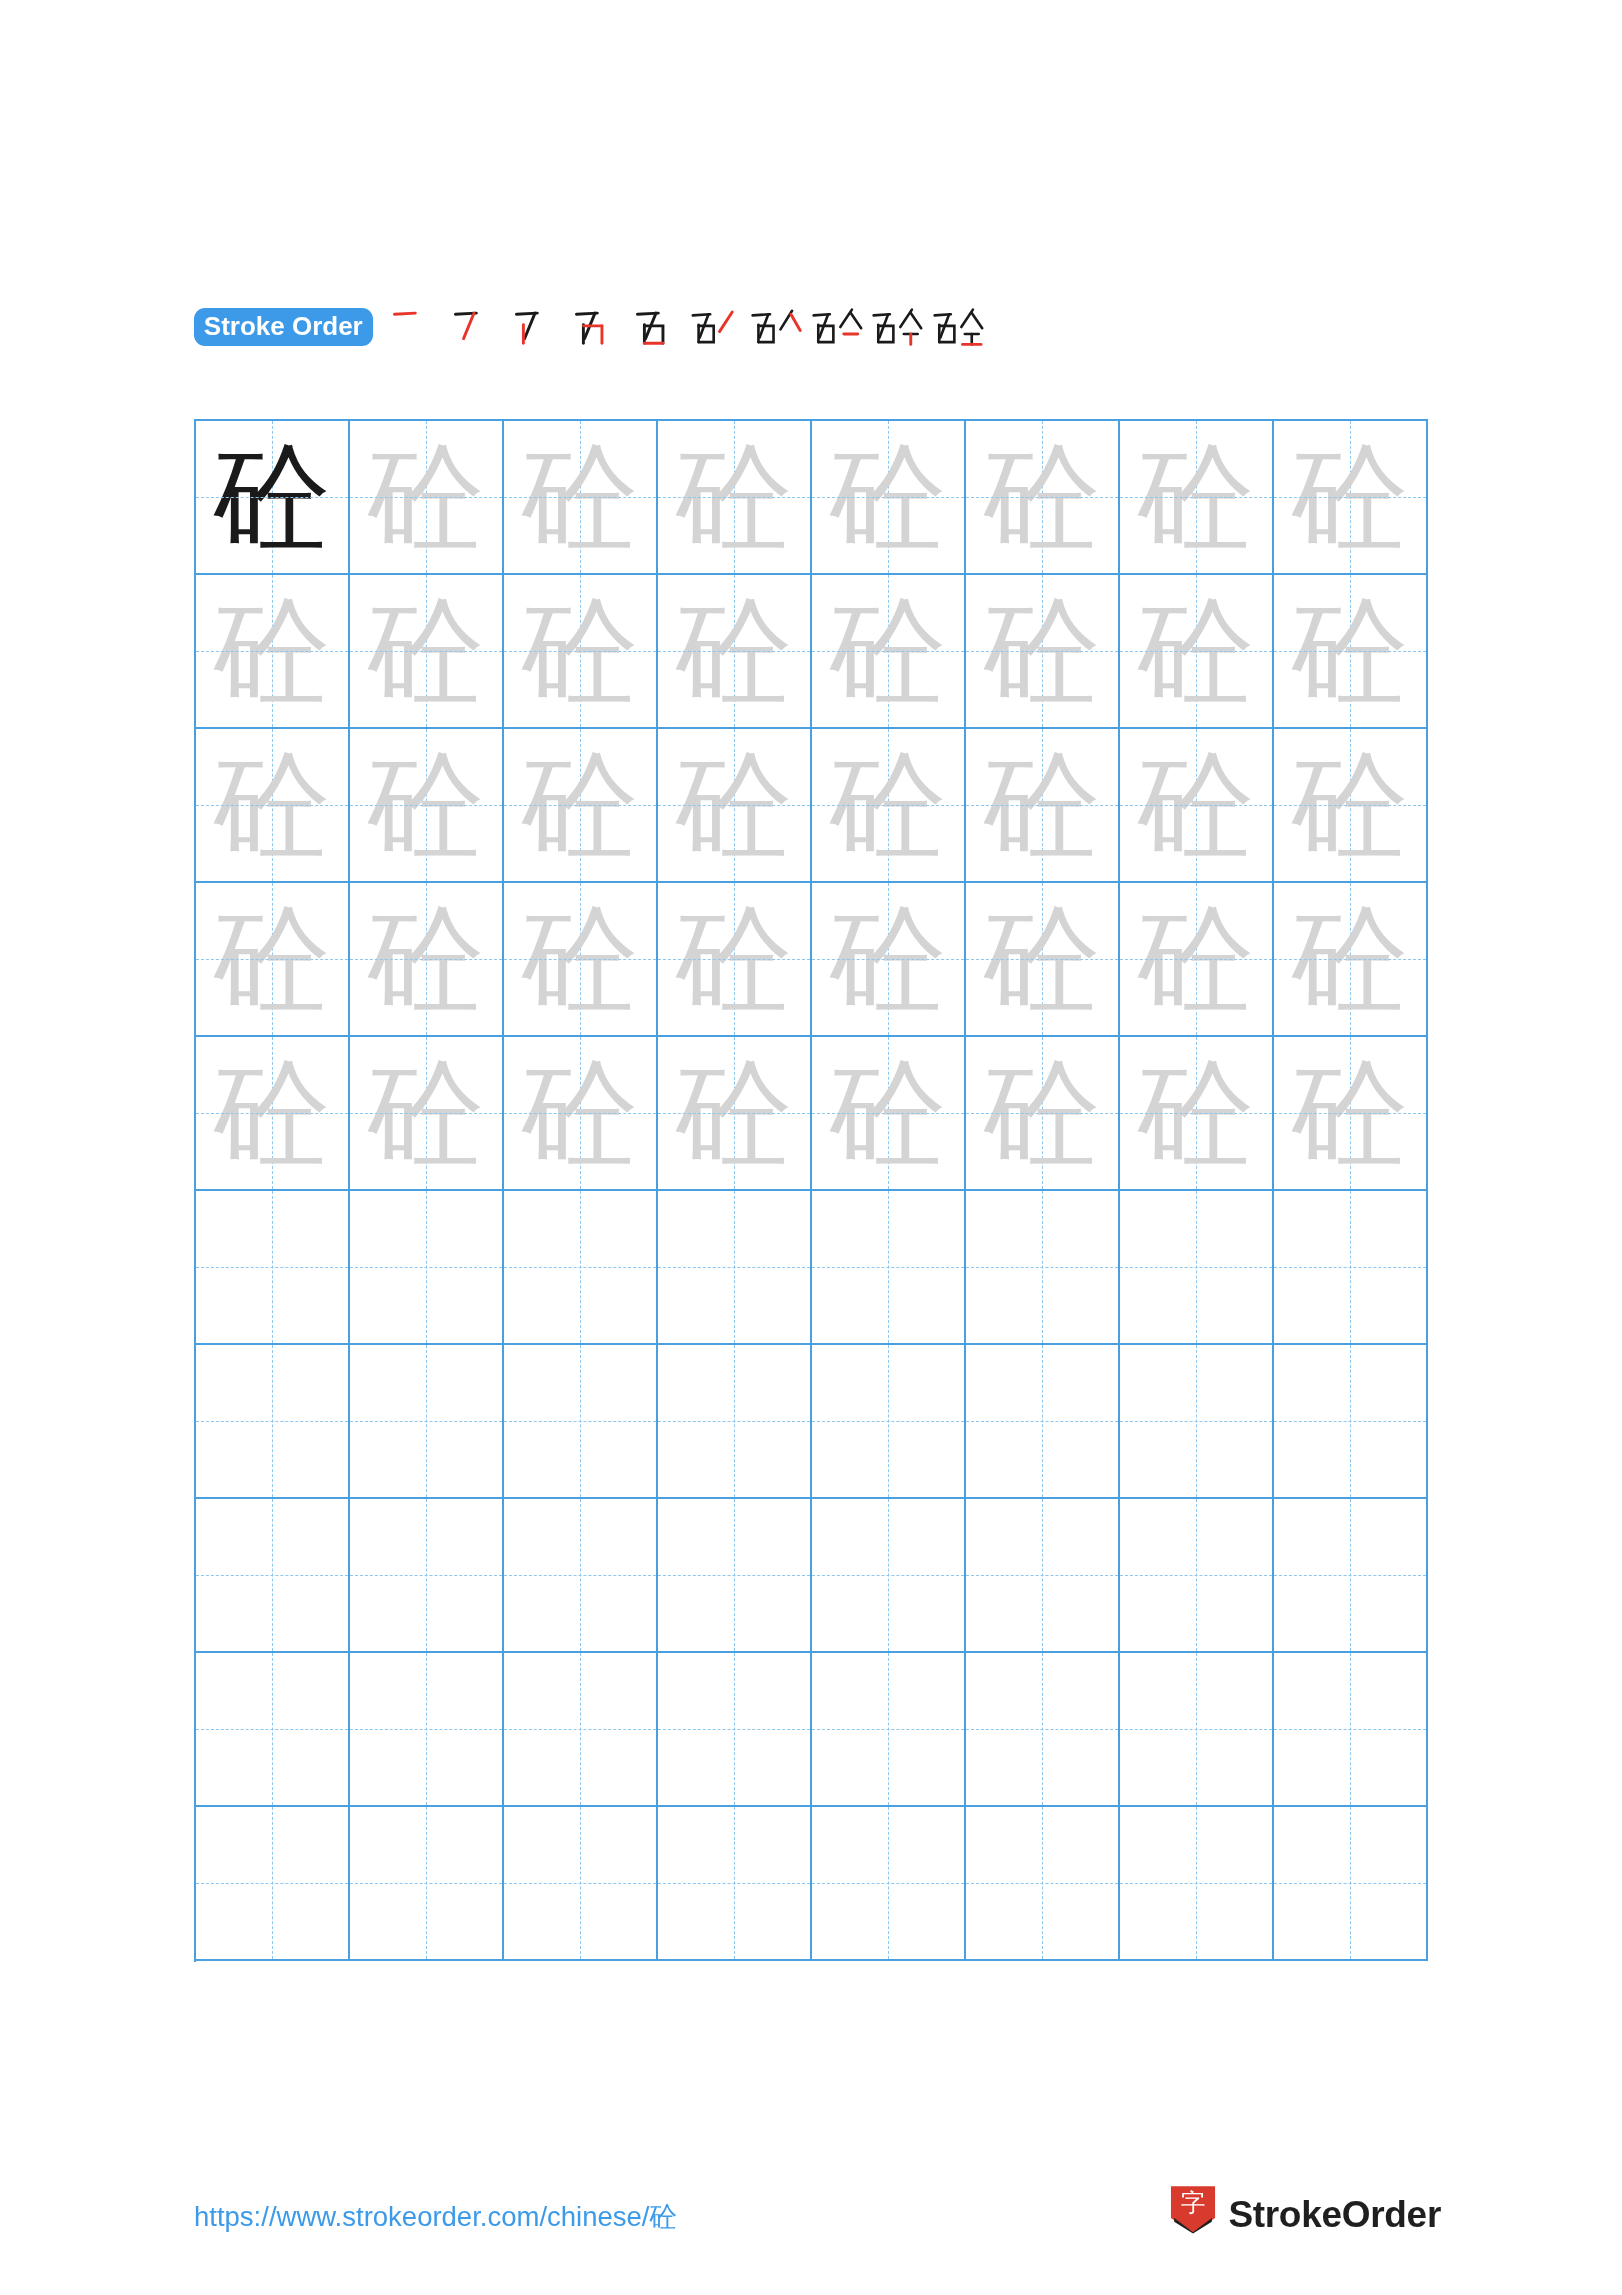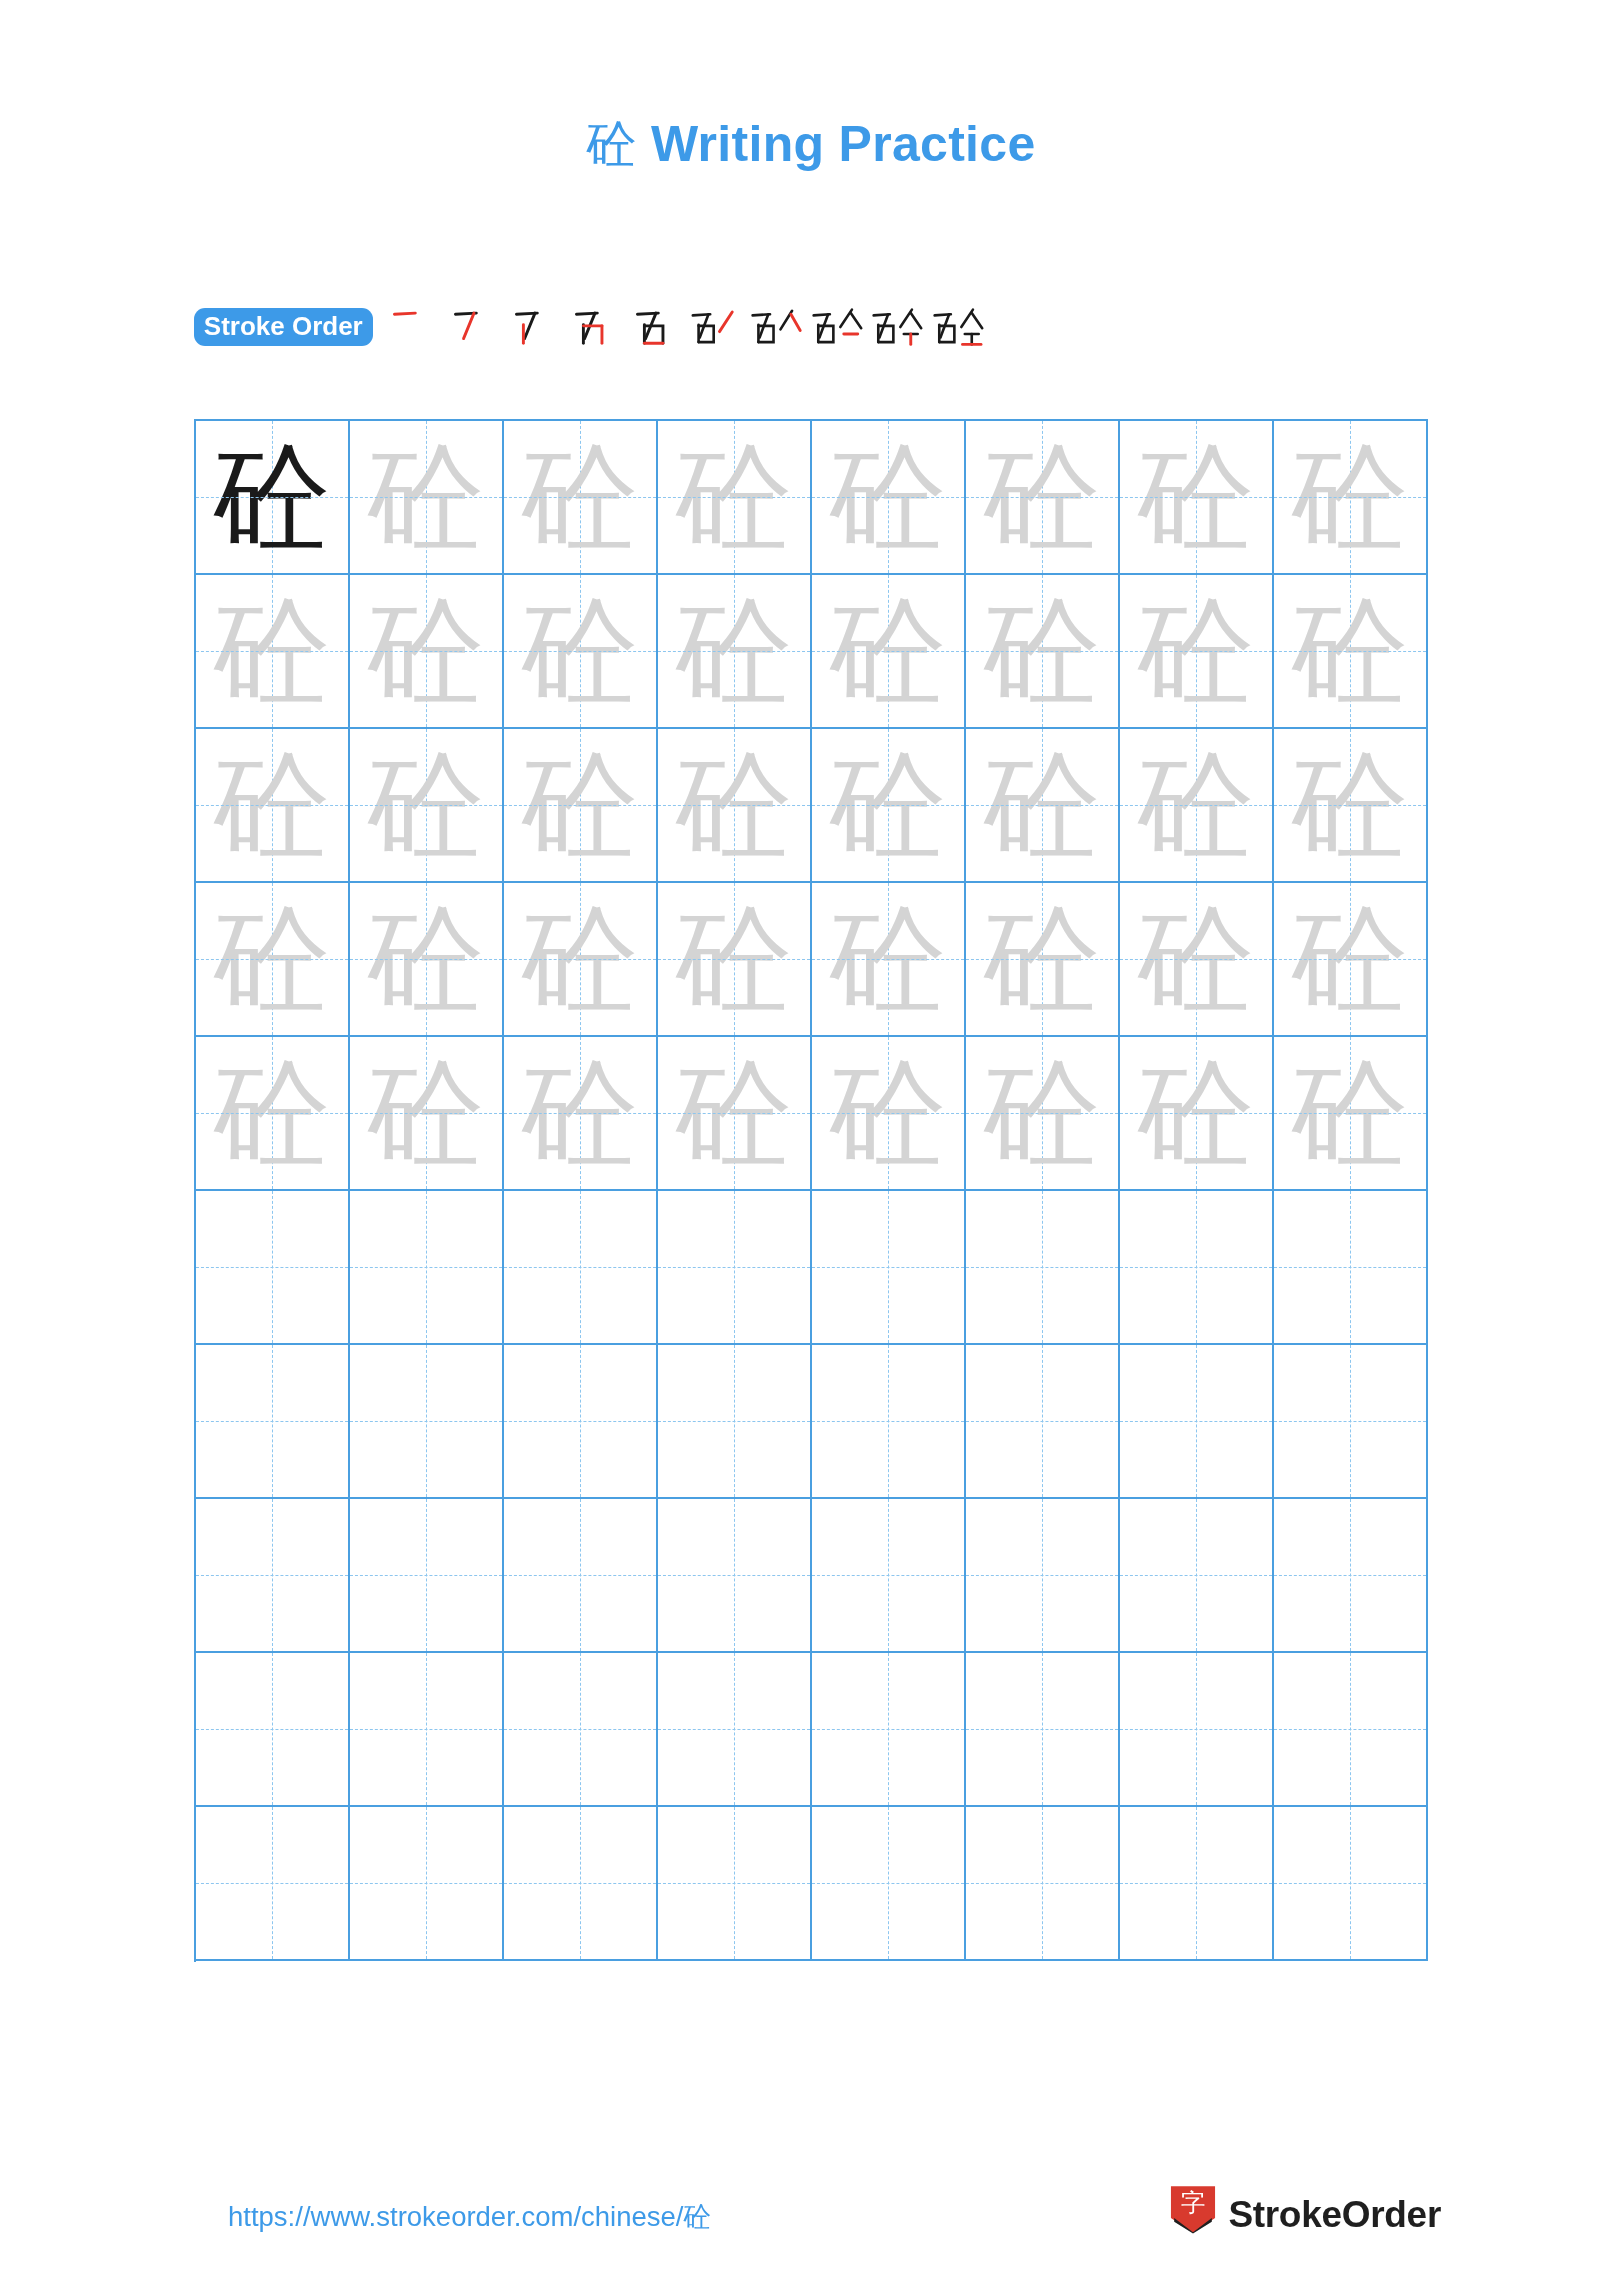--- a/index.html
+++ b/index.html
@@ -144,21 +144,20 @@
 
   
   .footer-url {
     position: absolute;
     left: 194px;
     top: 2199px;
     color: #3d9ae8;
     font-size: 27.5px;
     text-decoration: none;
     white-space: nowrap;
-    margin-left: 34px;
   }
   .footer-url .han {
     font-family: "DejaVu Sans", sans-serif;
   }
   .brand {
     position: absolute;
     right: 181px;
     top: 2183px;
     display: flex;
     align-items: center;
@@ -177,23 +176,20 @@
     letter-spacing: -0.3px;
     white-space: nowrap;
     margin-top: 12px;
   }
 </style>
 </head>
 <body>
 
 <div class="page">
 
-  <div class="title">
-    <span class="han">砼</span><span> Writing Practice</span>
-  </div>
 
   <div class="stroke-order-row">
     <div class="stroke-order-label">Stroke Order</div>
     <div class="stroke-steps">
 
       <div class="stroke-step">
         <svg viewBox="0 0 100 100">
           <path d="M18 28 L54 26" stroke="#e8352b" stroke-width="5" fill="none" stroke-linecap="round"></path>
         </svg>
       </div>

